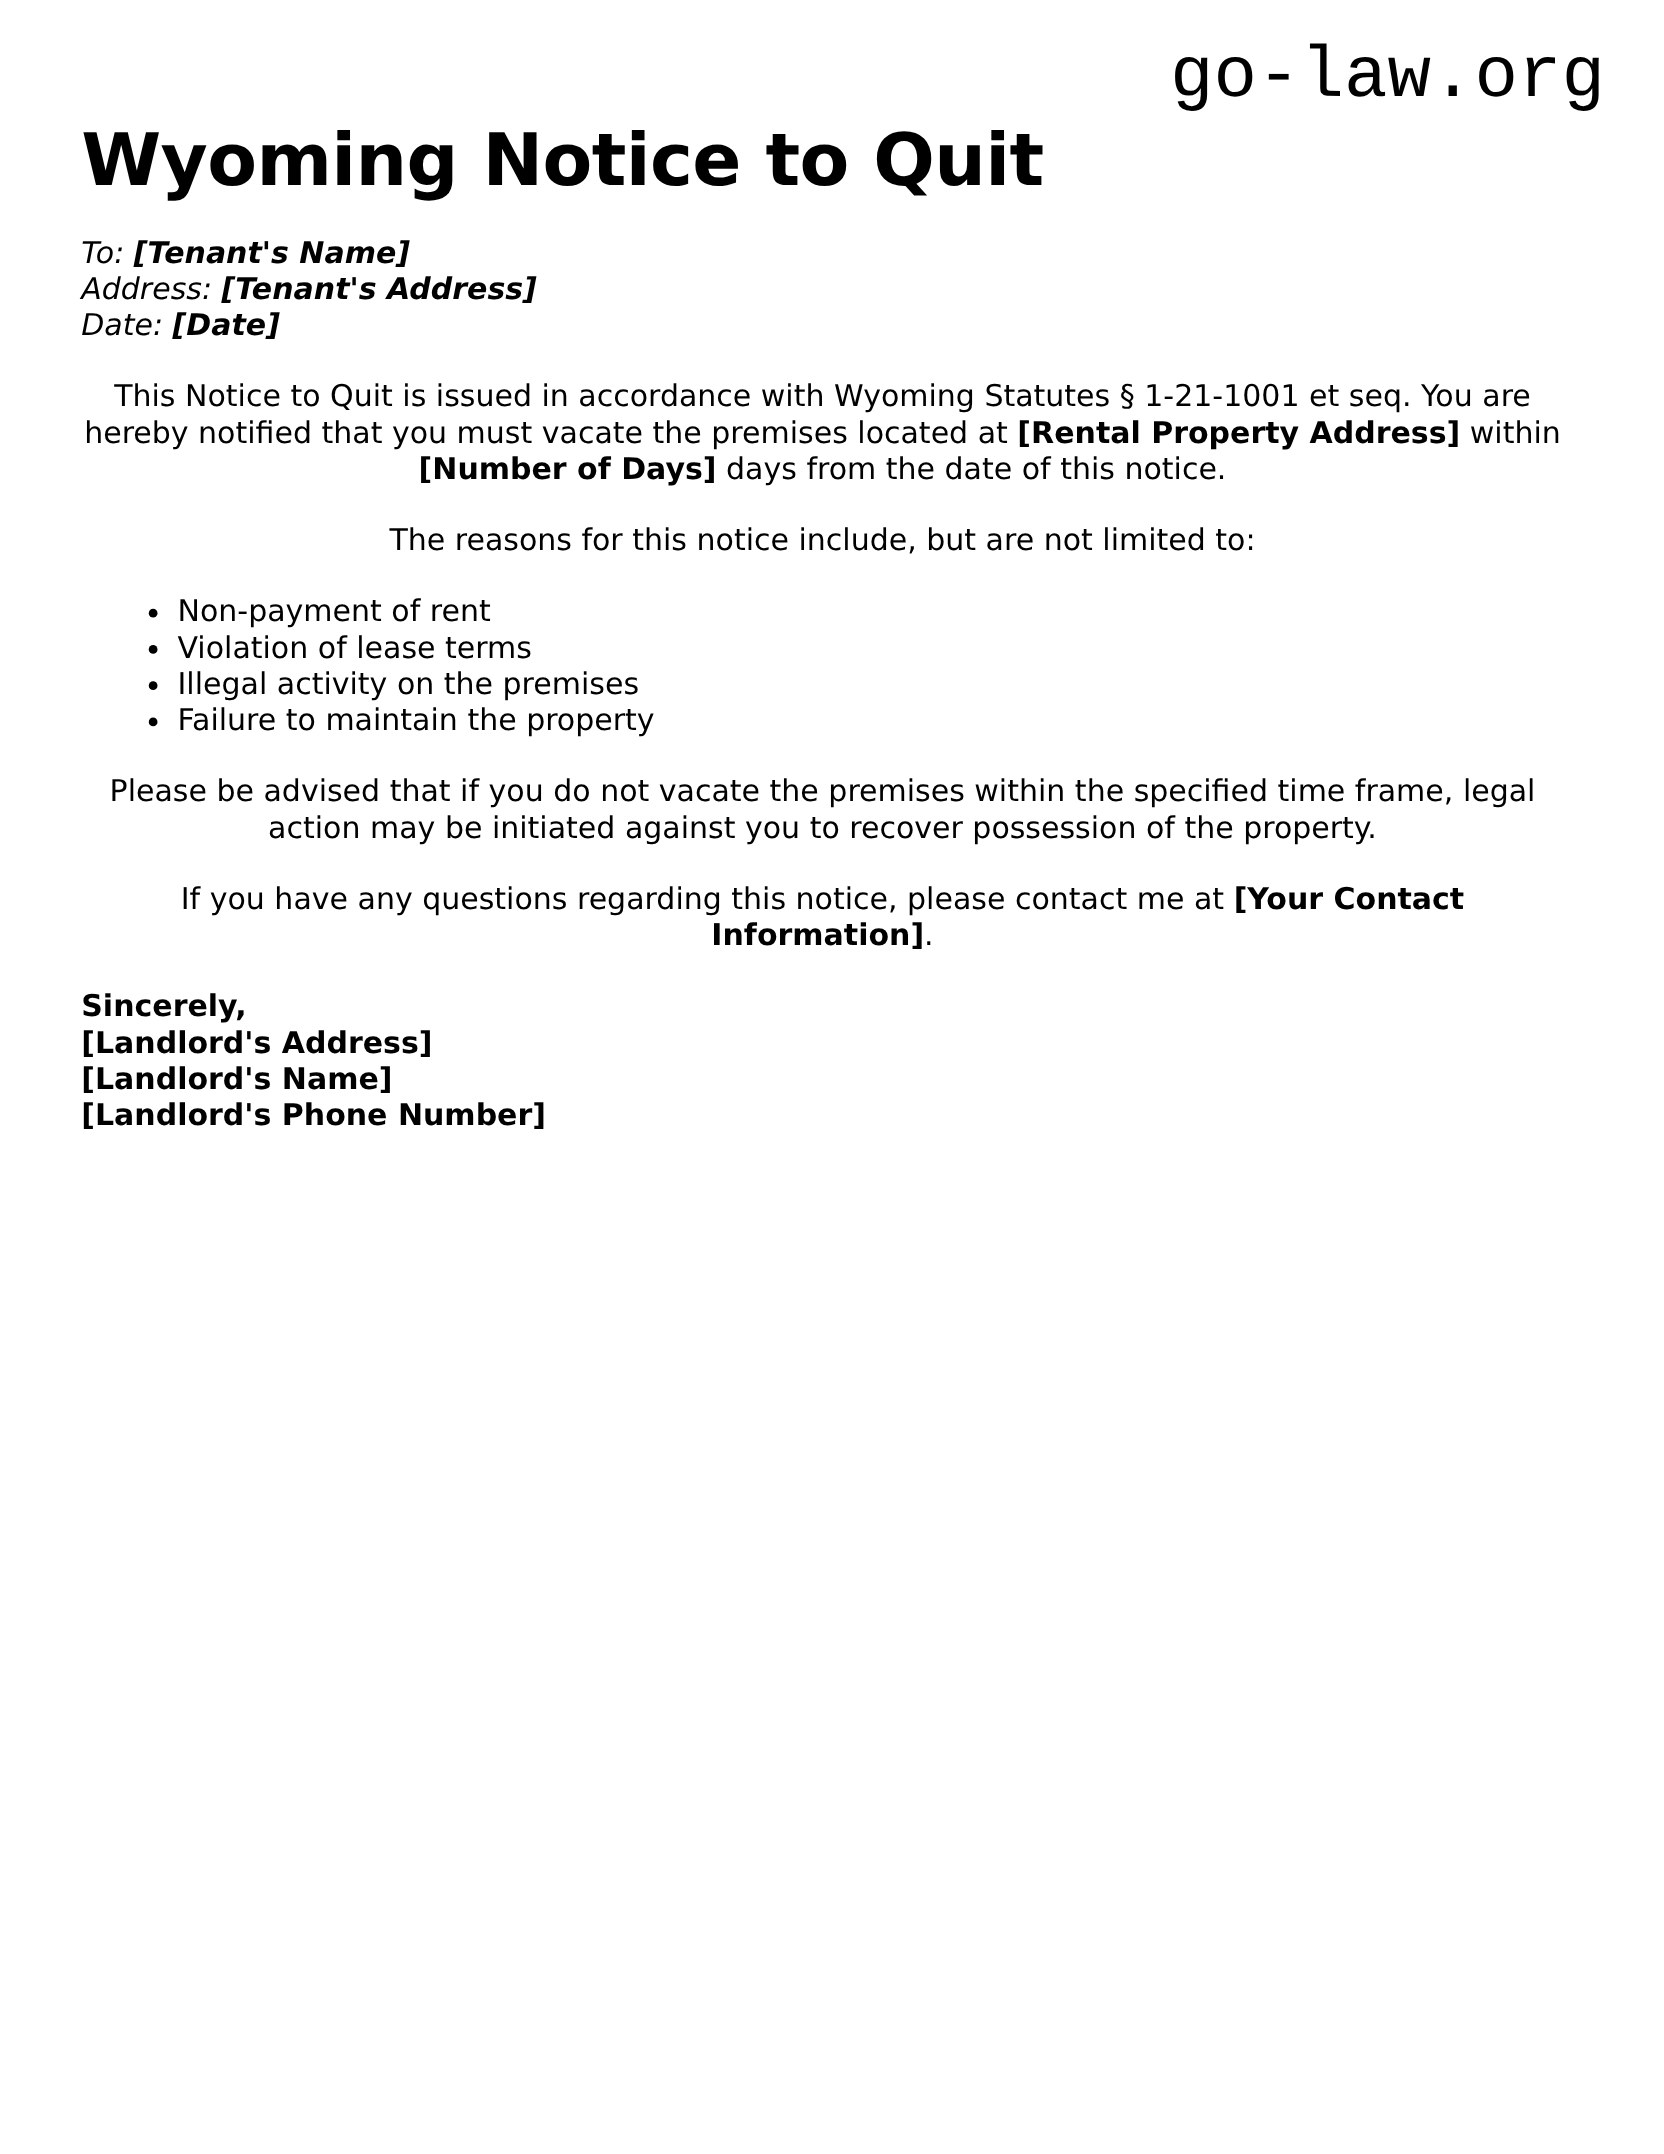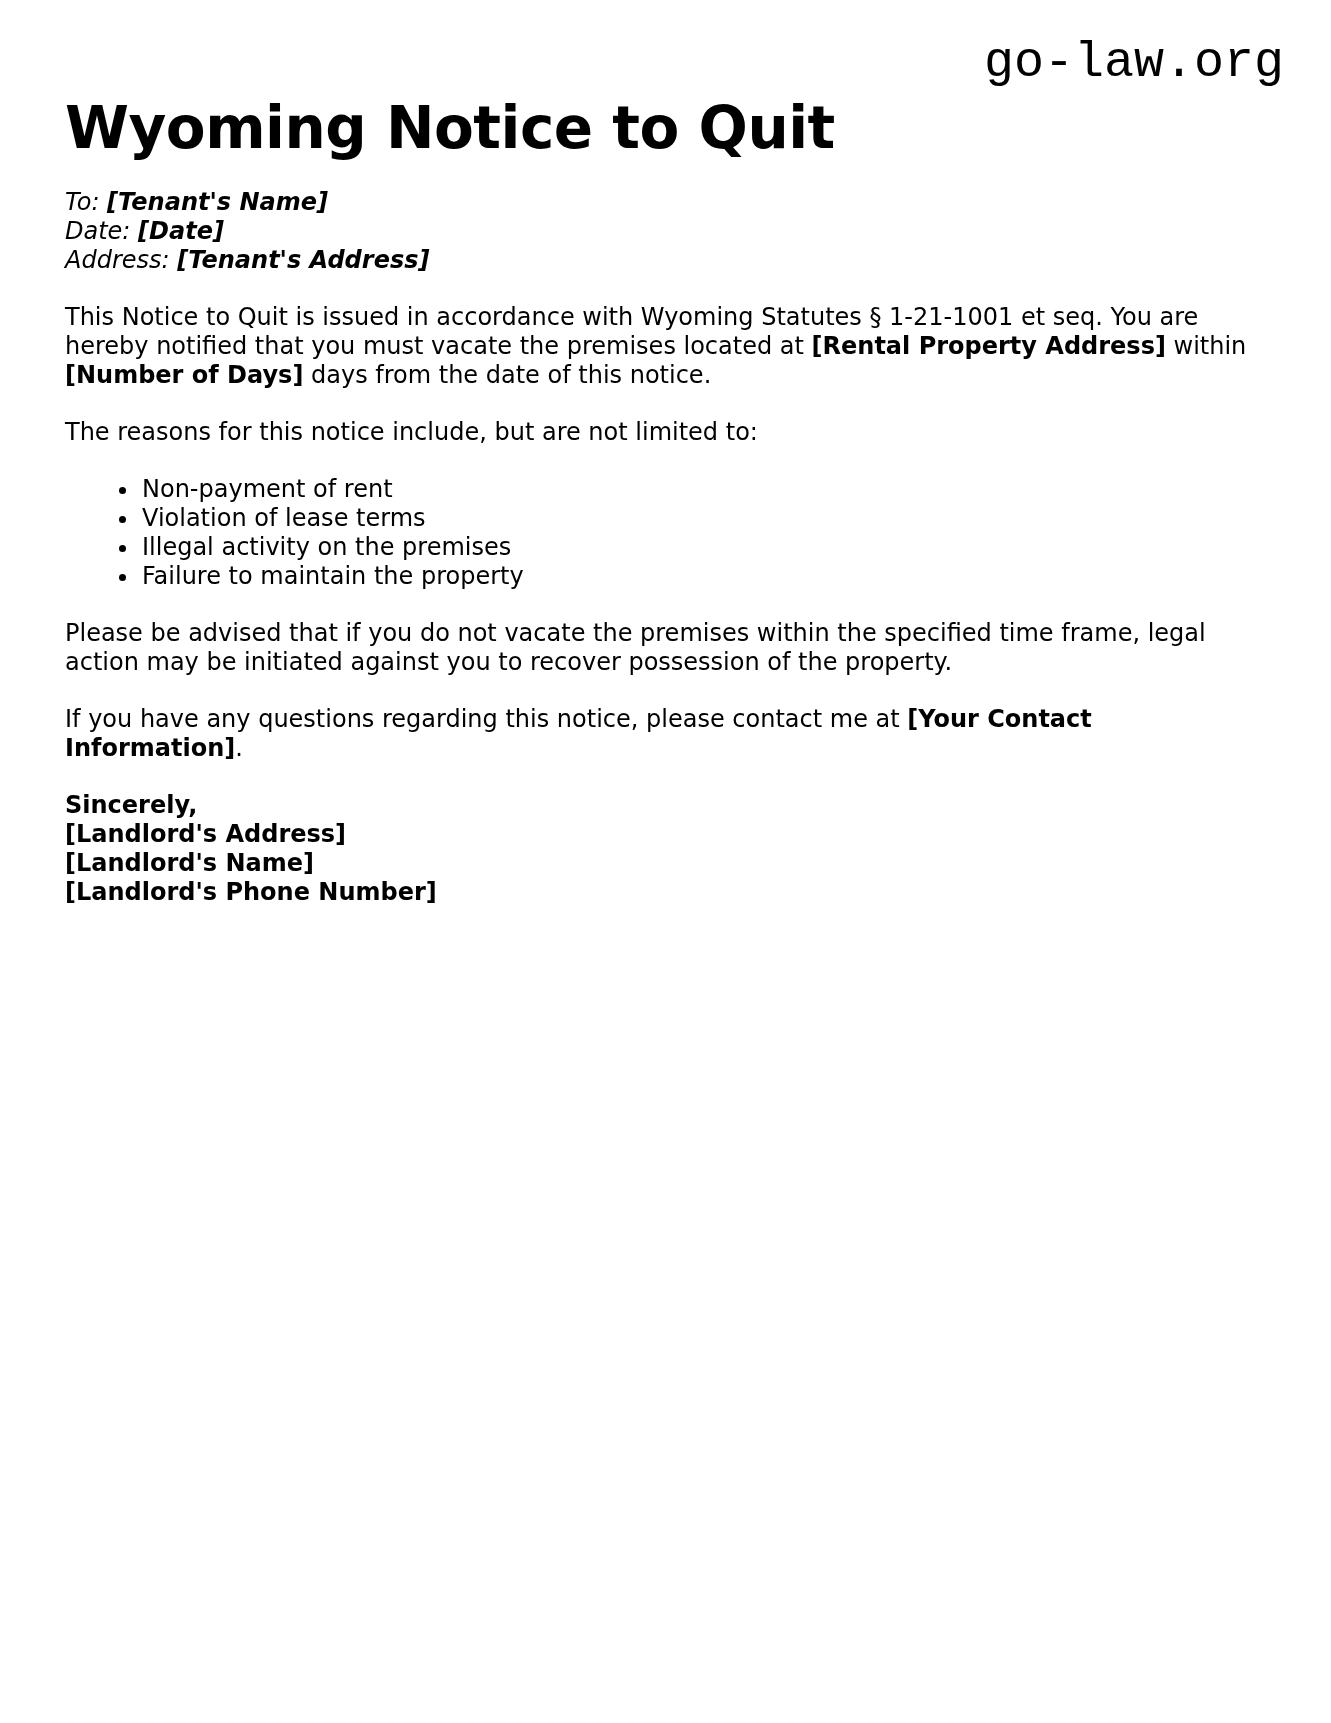--- a/index.html
+++ b/index.html
@@ -15,40 +15,41 @@
     box-sizing: border-box;
     background: #ffffff;
     color: #000000;
     padding: 36px 80px 40px 65px;
     font-family: "DejaVu Sans", "Liberation Sans", sans-serif;
     font-size: 24px;
     line-height: 29px;
   }
   .brand {
     font-family: "Liberation Mono", "DejaVu Sans Mono", monospace;
-    font-size: 50px;
+    font-size: 58px;
     line-height: 54px;
     text-align: right;
     margin-right: -33px;
     white-space: nowrap;
     font-weight: normal;
   }
   h1.title {
     font-size: 58px;
     line-height: 60px;
     font-weight: bold;
     letter-spacing: -0.5px;
     margin: 8px 0 0 0;
   }
   .recipient {
     margin: 30px 0 28px 0;
     font-style: italic;
   }
   .para {
     margin: 28px 0;
+    text-align: center;
   }
   ul.reasons {
     margin: 28px 0;
     padding-left: 75px;
   }
   ul.reasons li {
     margin: 0;
     padding-left: 2px;
   }
   .signature {
@@ -66,22 +67,22 @@
 <body>
 
 <div class="page">
 
   <div class="brand">go-law.org</div>
 
   <h1 class="title">Wyoming Notice to Quit</h1>
 
   <div class="recipient">
     <div><span>To: </span><strong>[Tenant's Name]</strong></div>
+    <div><span>Address: </span><strong>[Tenant's Address]</strong></div>
     <div><span>Date: </span><strong>[Date]</strong></div>
-    <div><span>Address: </span><strong>[Tenant's Address]</strong></div>
   </div>
 
   <p class="para"><span>This Notice to Quit is issued in accordance with Wyoming Statutes § 1-21-1001 et seq. You are hereby notified that you must vacate the premises located at </span><strong>[Rental Property Address]</strong><span> within </span><strong>[Number of Days]</strong><span> days from the date of this notice.</span></p>
 
   <p class="para">The reasons for this notice include, but are not limited to:</p>
 
   <ul class="reasons">
     <li>Non-payment of rent</li>
     <li>Violation of lease terms</li>
     <li>Illegal activity on the premises</li>

